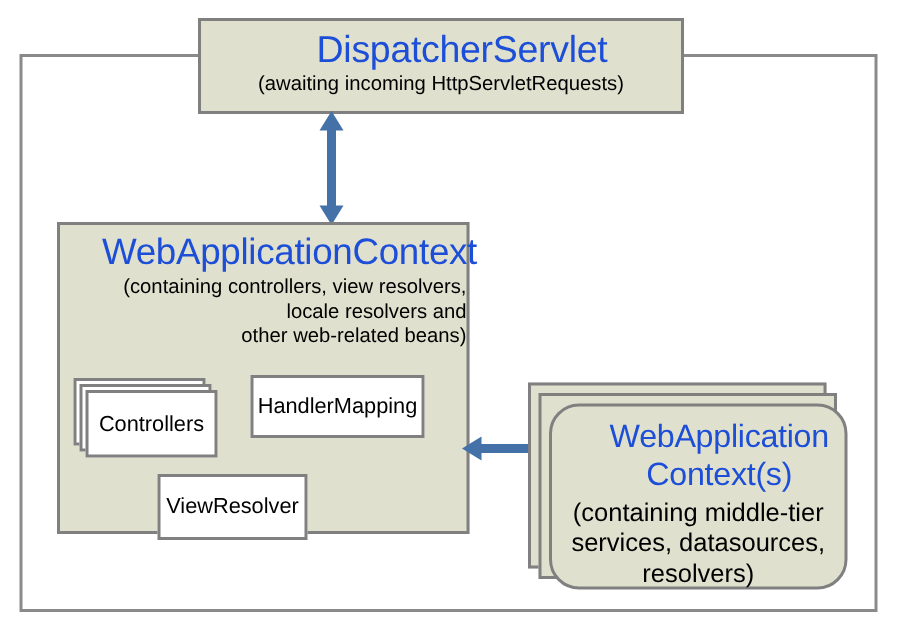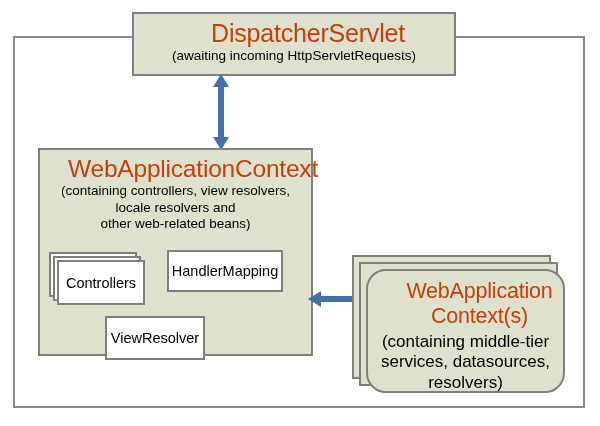--- a/index.html
+++ b/index.html
@@ -47,39 +47,39 @@
   .dispatcher {
     left: 132px;
     top: 12px;
     width: 324px;
     height: 64px;
     text-align: center;
     padding-top: 6px;
   }
   .title-lg {
     font-size: 25px;
-    color: #c2410c;
+    color: #1d4ed8;
     line-height: 1.08;
     letter-spacing: -0.2px;
     padding-left: 28px;
   }
   .sub-sm {
     font-size: 13.5px;
     color: #000;
     line-height: 1.22;
     margin-top: 1px;
   }
 
   
   .wac {
     left: 38px;
     top: 148px;
     width: 275px;
     height: 208px;
-    text-align: center;
+    text-align: right;
     padding-top: 6px;
   }
   .wac .title-lg { font-size: 24.5px; }
   .wac .sub-sm { font-size: 13.5px; }
 
   
   .controllers-stack-3 { left: 49px; top: 252px; width: 88px; height: 45px; }
   .controllers-stack-2 { left: 53px; top: 256px; width: 88px; height: 45px; }
   .controllers-front   { left: 57px; top: 260px; width: 88px; height: 45px; }
 

